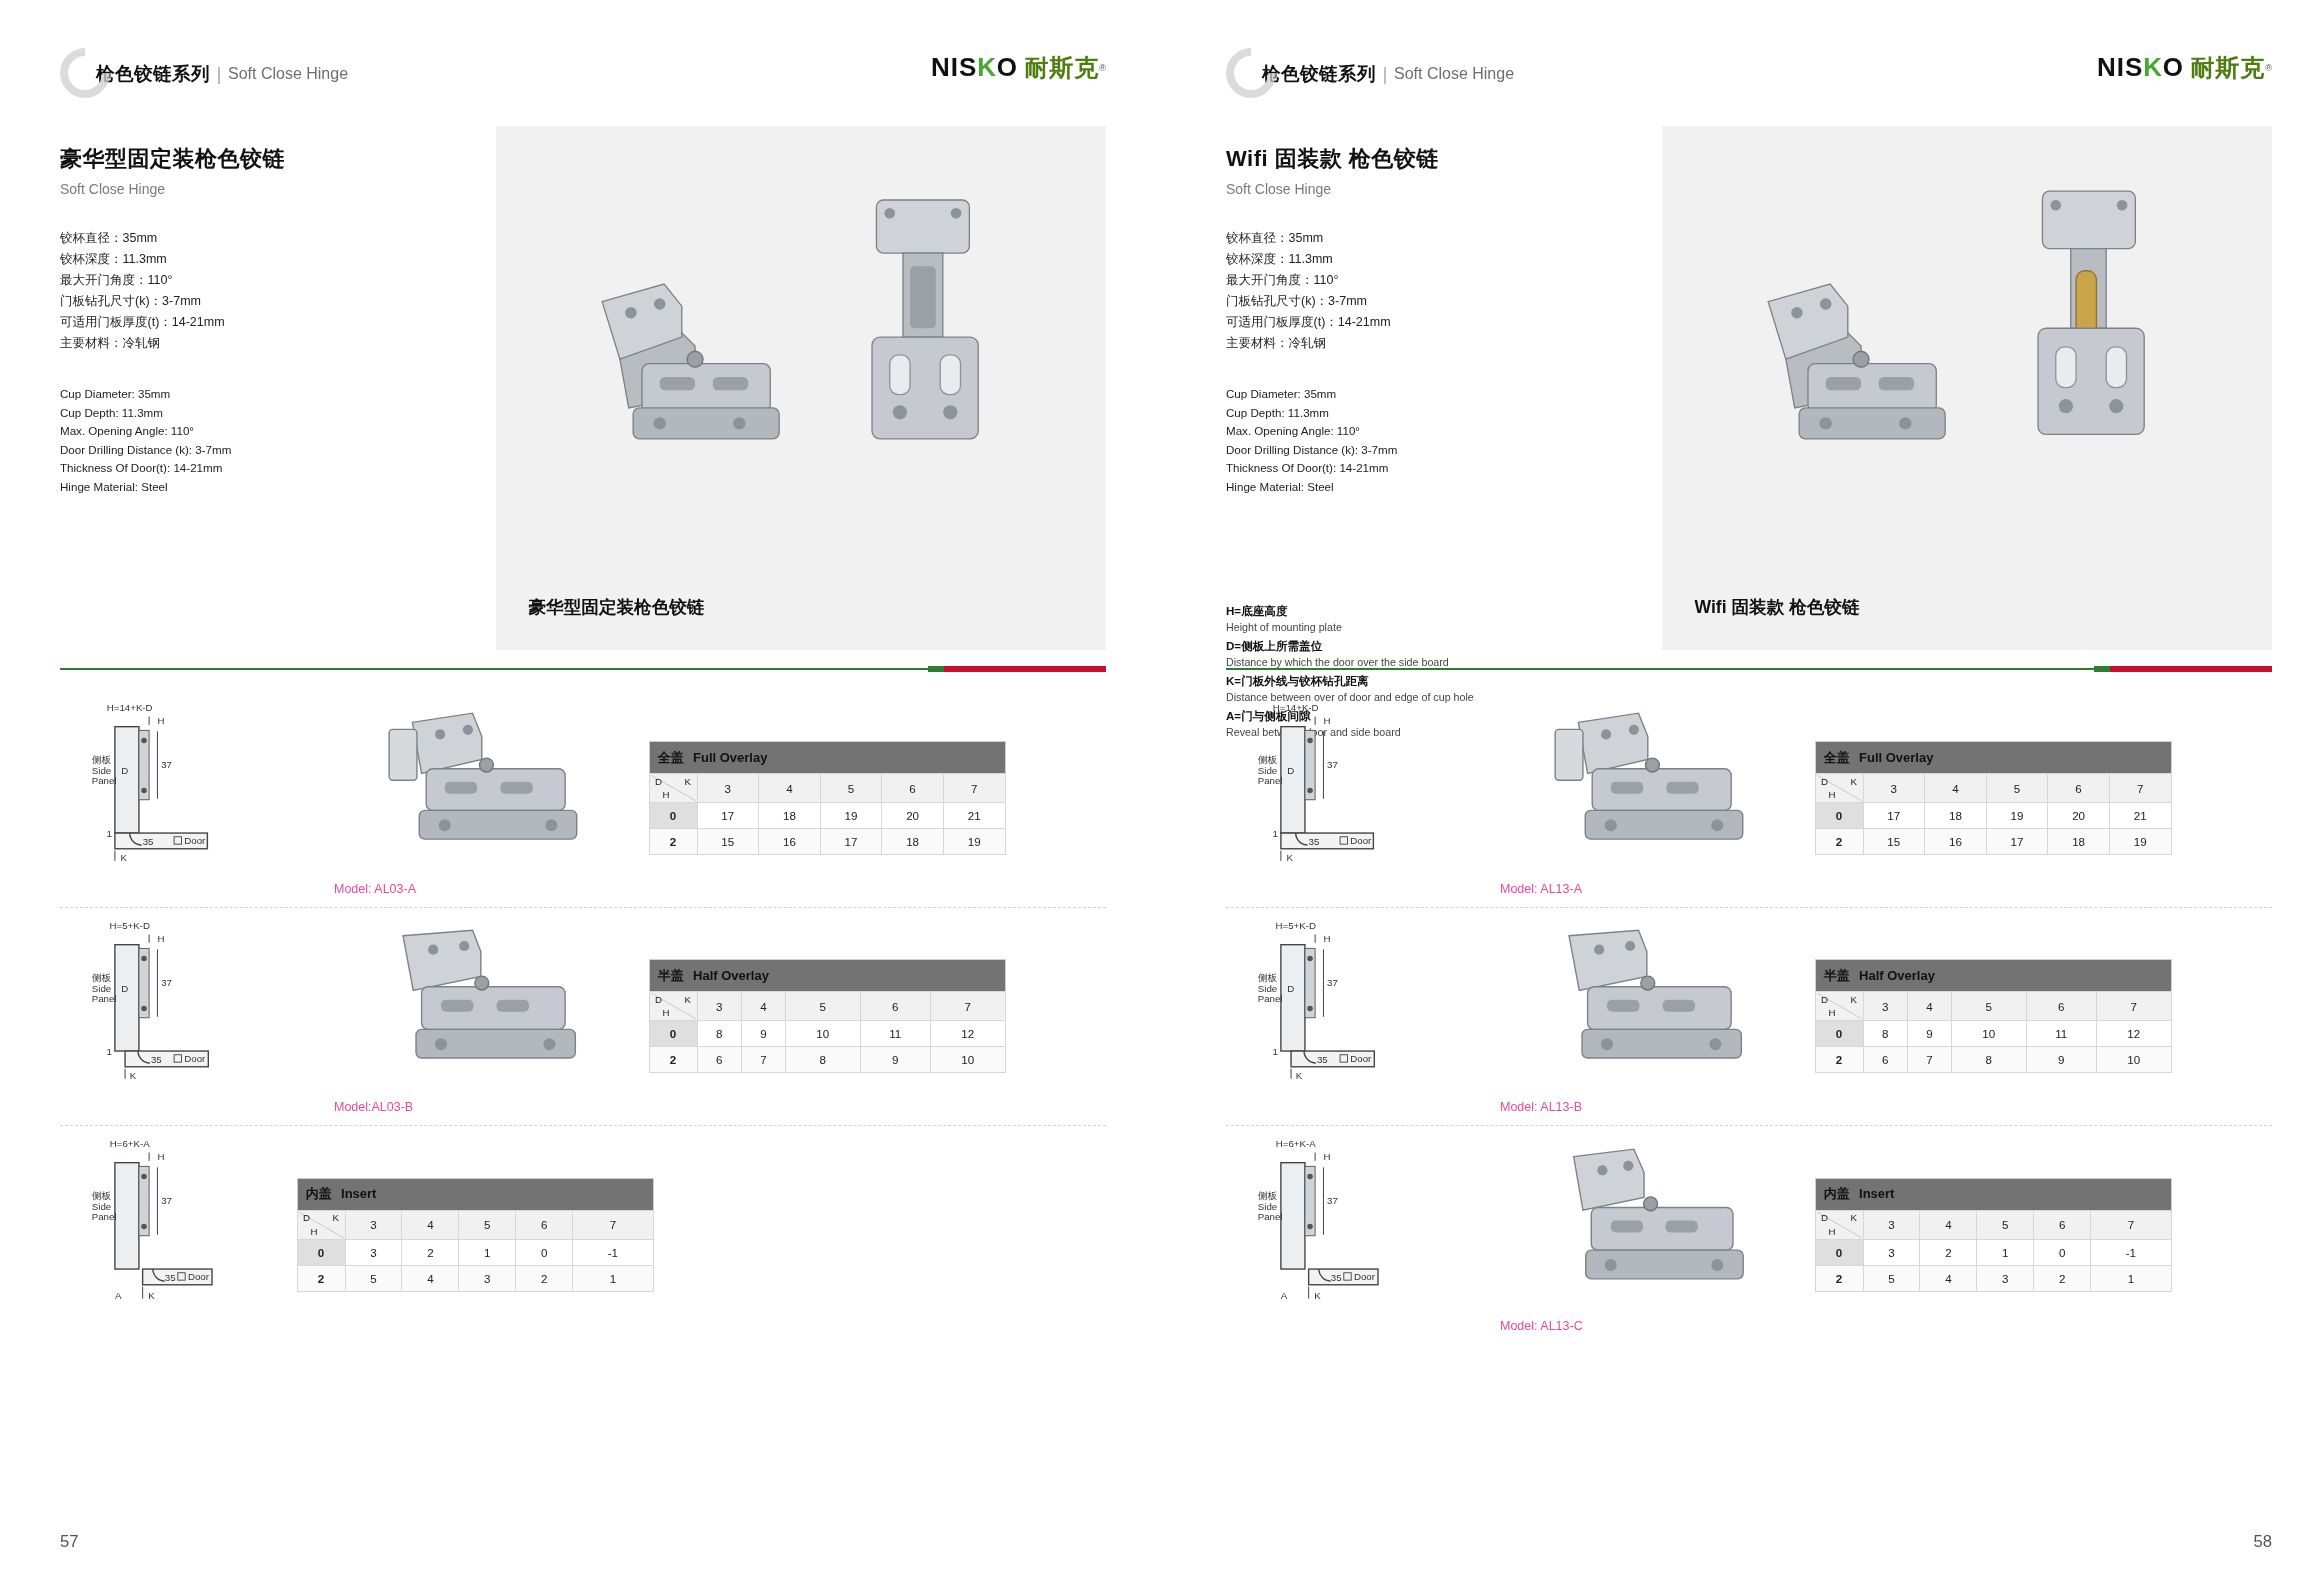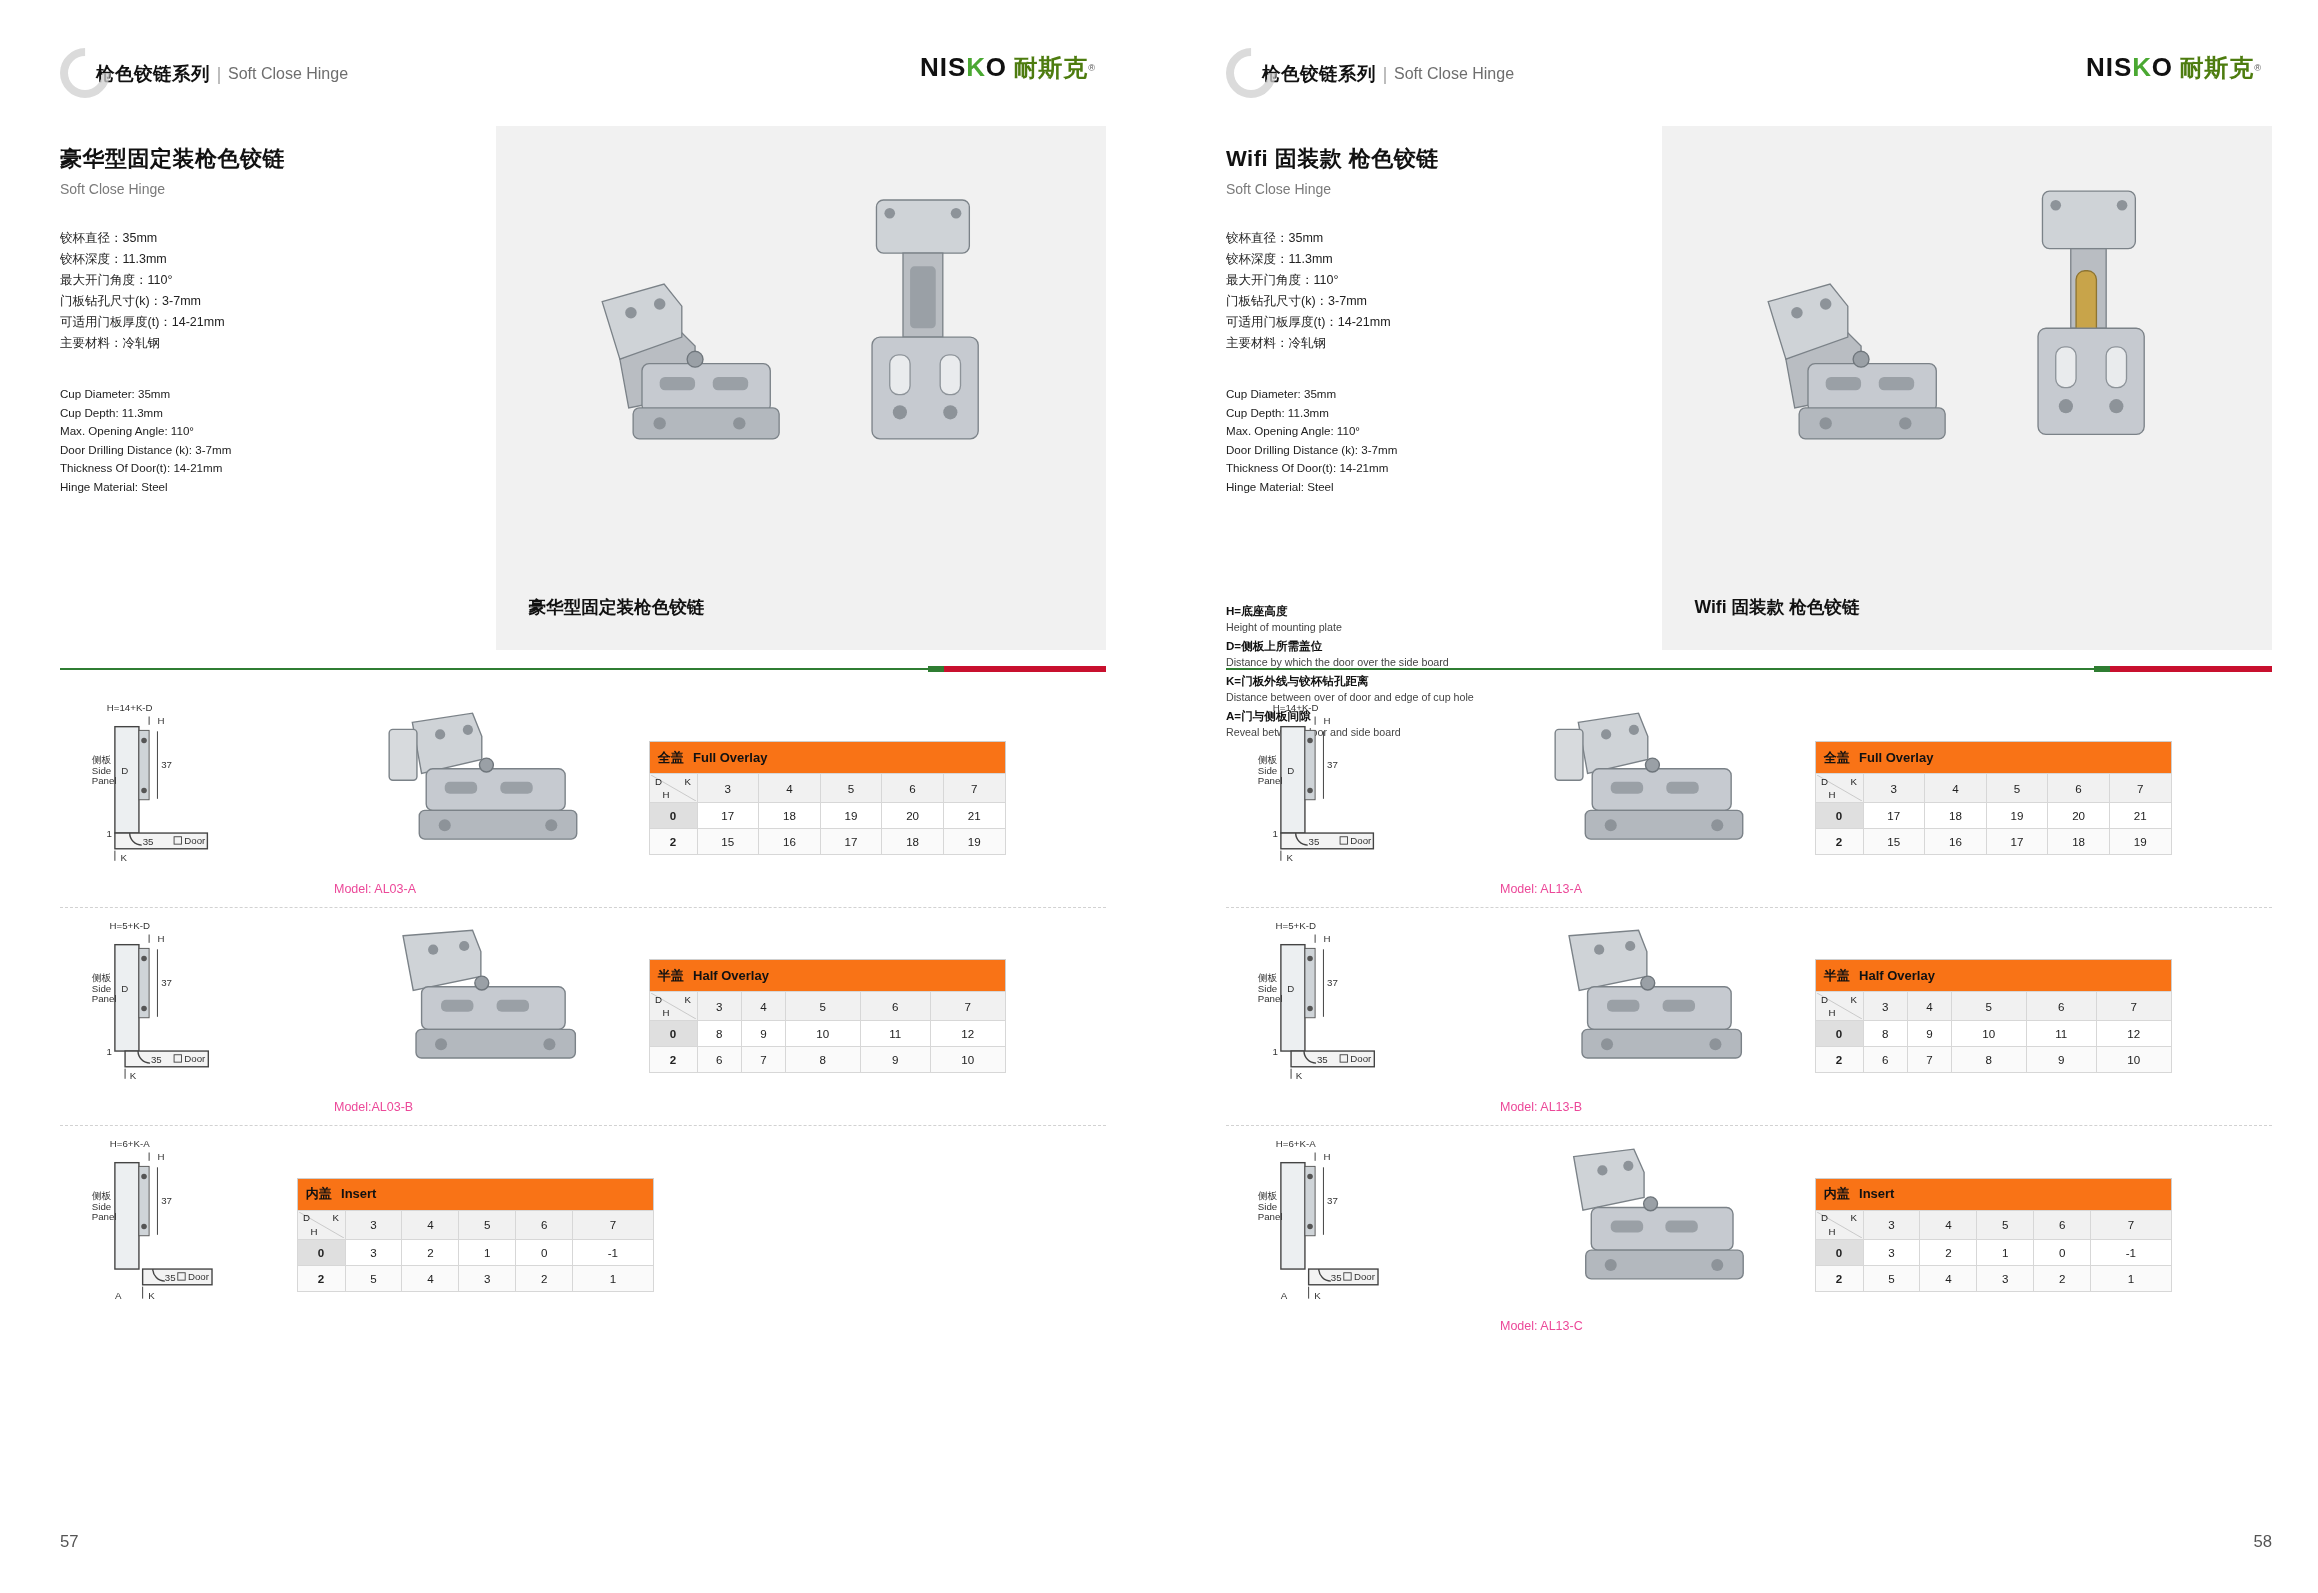--- a/index.html
+++ b/index.html
@@ -65,21 +65,21 @@
     margin: 0 8.3px;
     position: relative;
     top: 2.3px;
   }
   .hdr-en {
     font-size: 16px;
     color: #6e6e6e;
   }
   .brand {
     position: absolute;
-    right: 11px;
+    right: 0;
     top: 45px;
     display: flex;
     align-items: center;
     height: 45px;
   }
   .brand-nisko {
     font-size: 26px;
     font-weight: bold;
     letter-spacing: 0.9px;
     color: #111;
@@ -204,21 +204,21 @@
     color: #ec4899;
   }
   .tbl-wrap { flex: 1; padding-left: 18.5px; padding-right: 0px; }
   table.ov {
     border-collapse: collapse;
     width: 357px;
     font-size: 11.6px;
   }
   table.ov caption {
     caption-side: top;
-    background: #f97316;
+    background: #737373;
     text-align: left;
     padding: 6.5px 8.3px;
     font-size: 13px;
     font-weight: bold;
     color: #111;
     border: 0.5px solid #cfcfcf;
     border-bottom: none;
   }
   table.ov td, table.ov th {
     border: 0.5px solid #d7d7d7;

